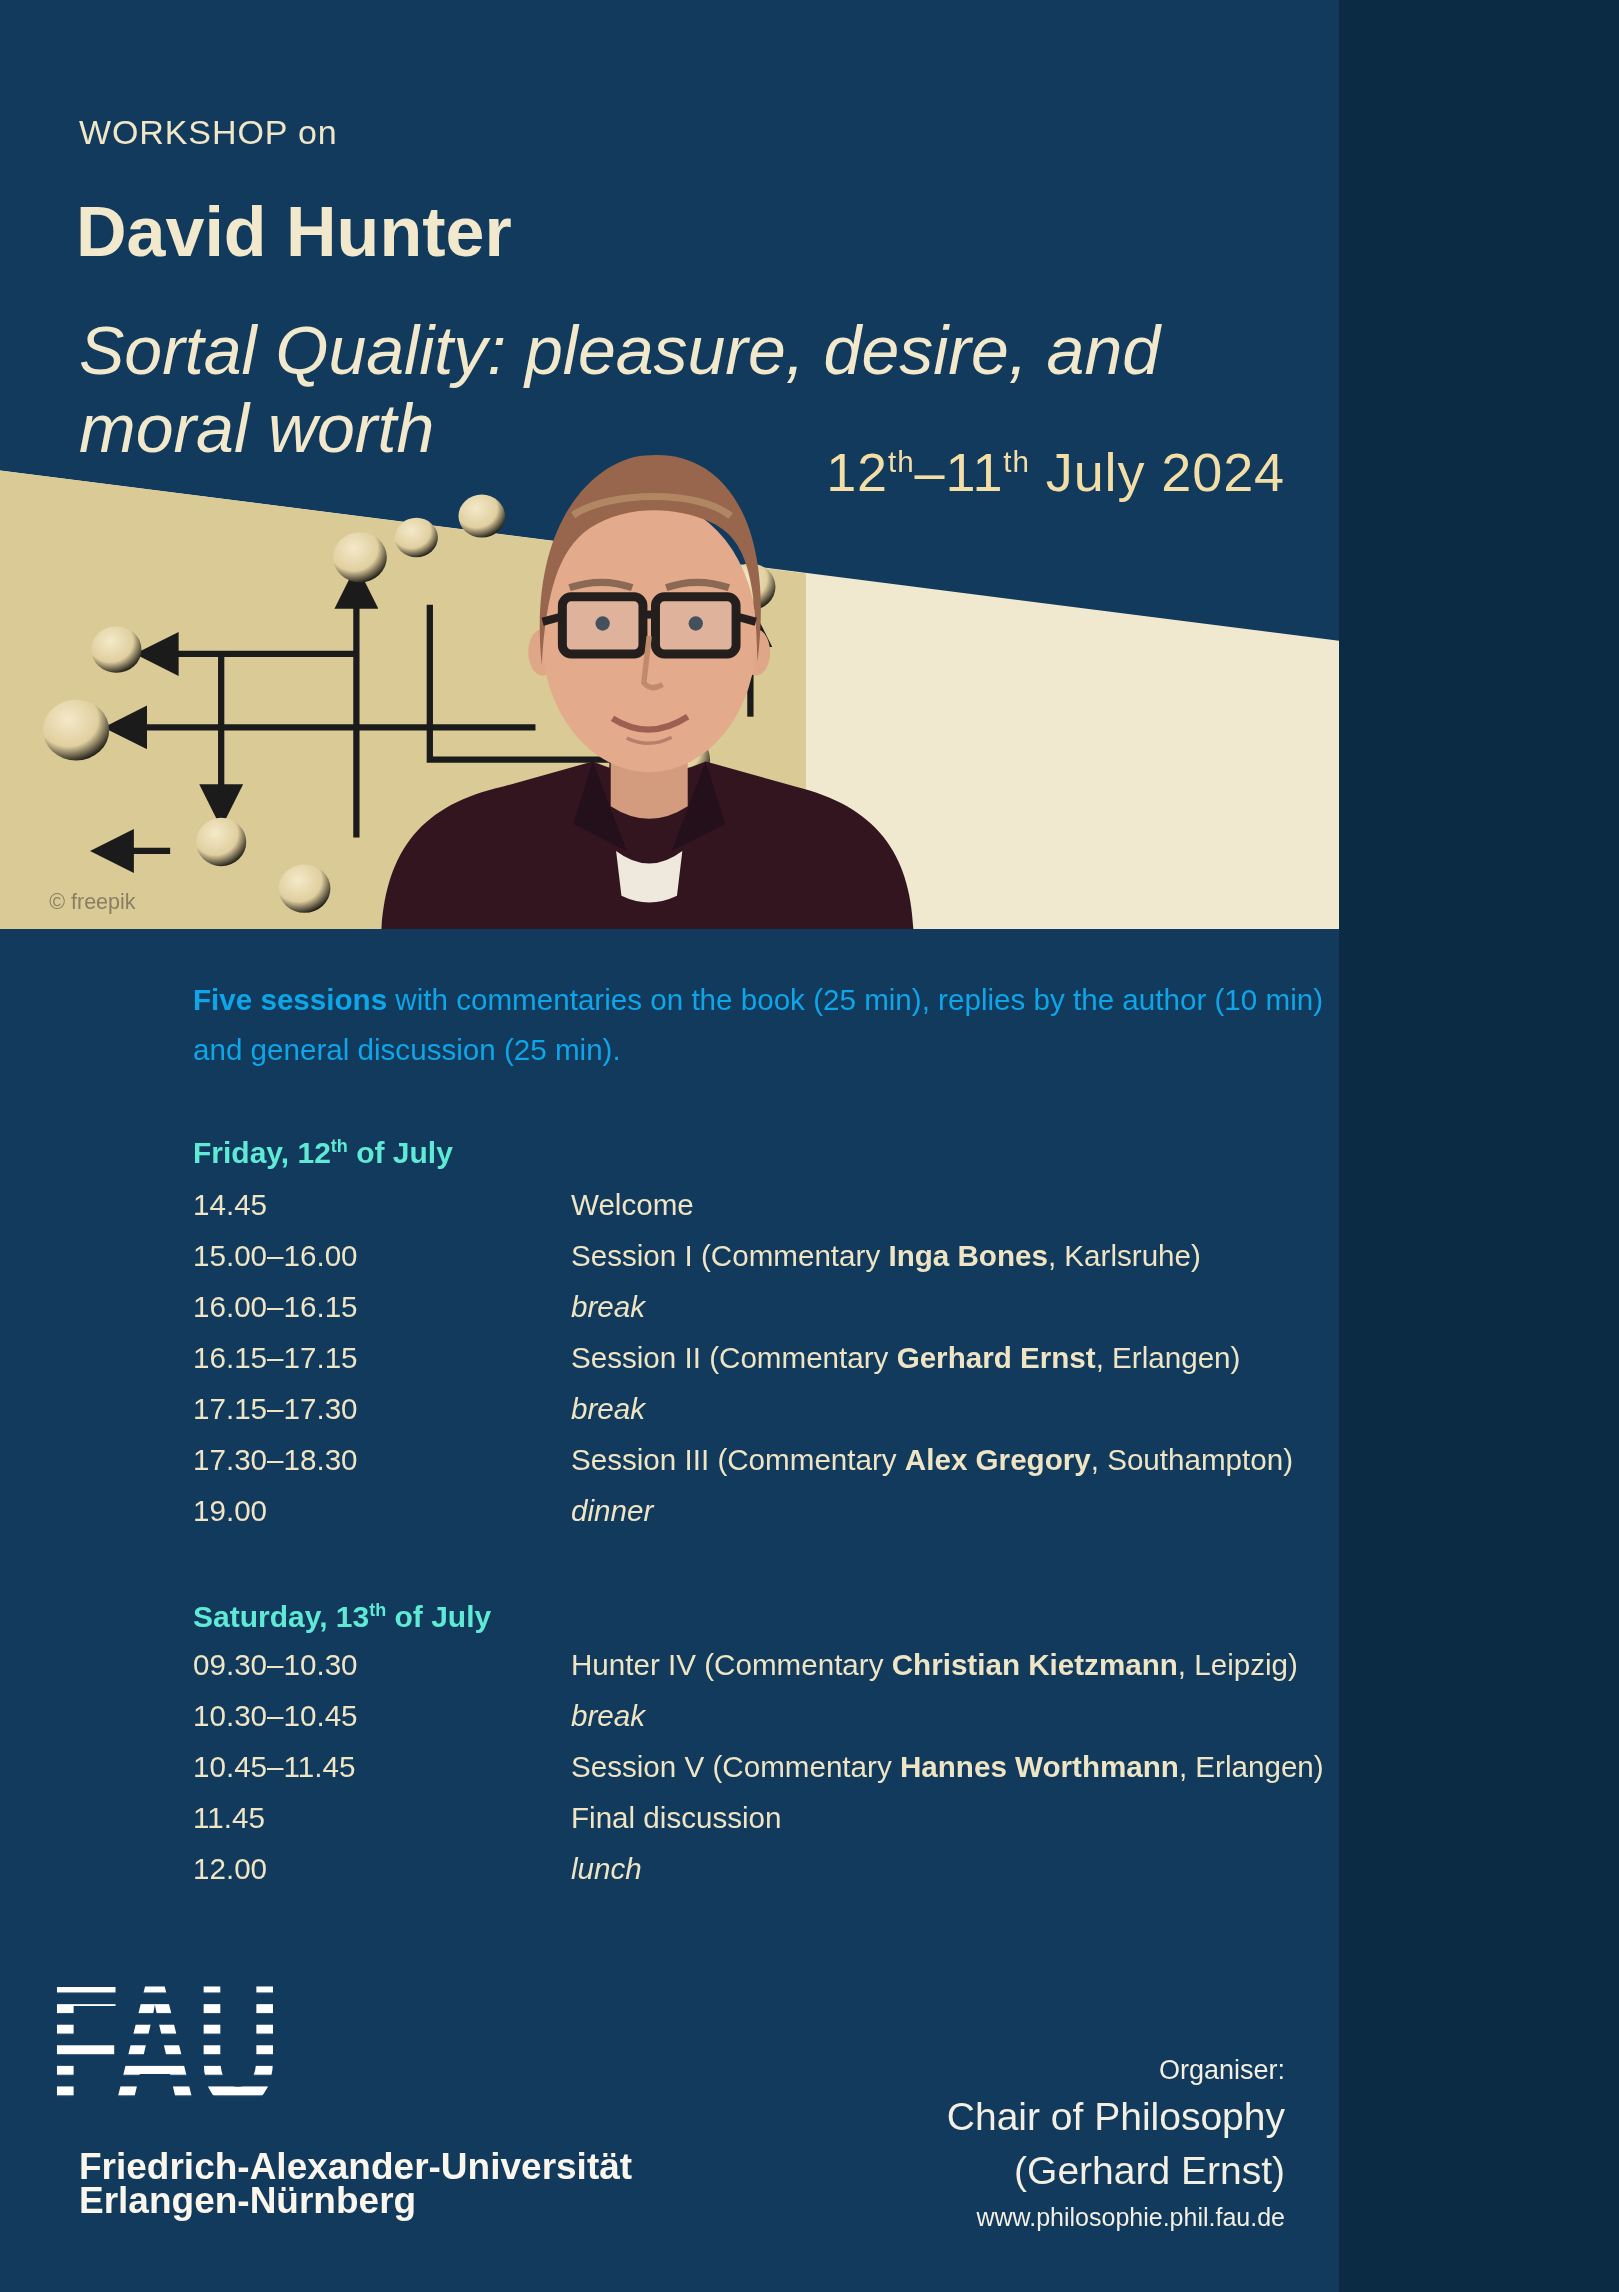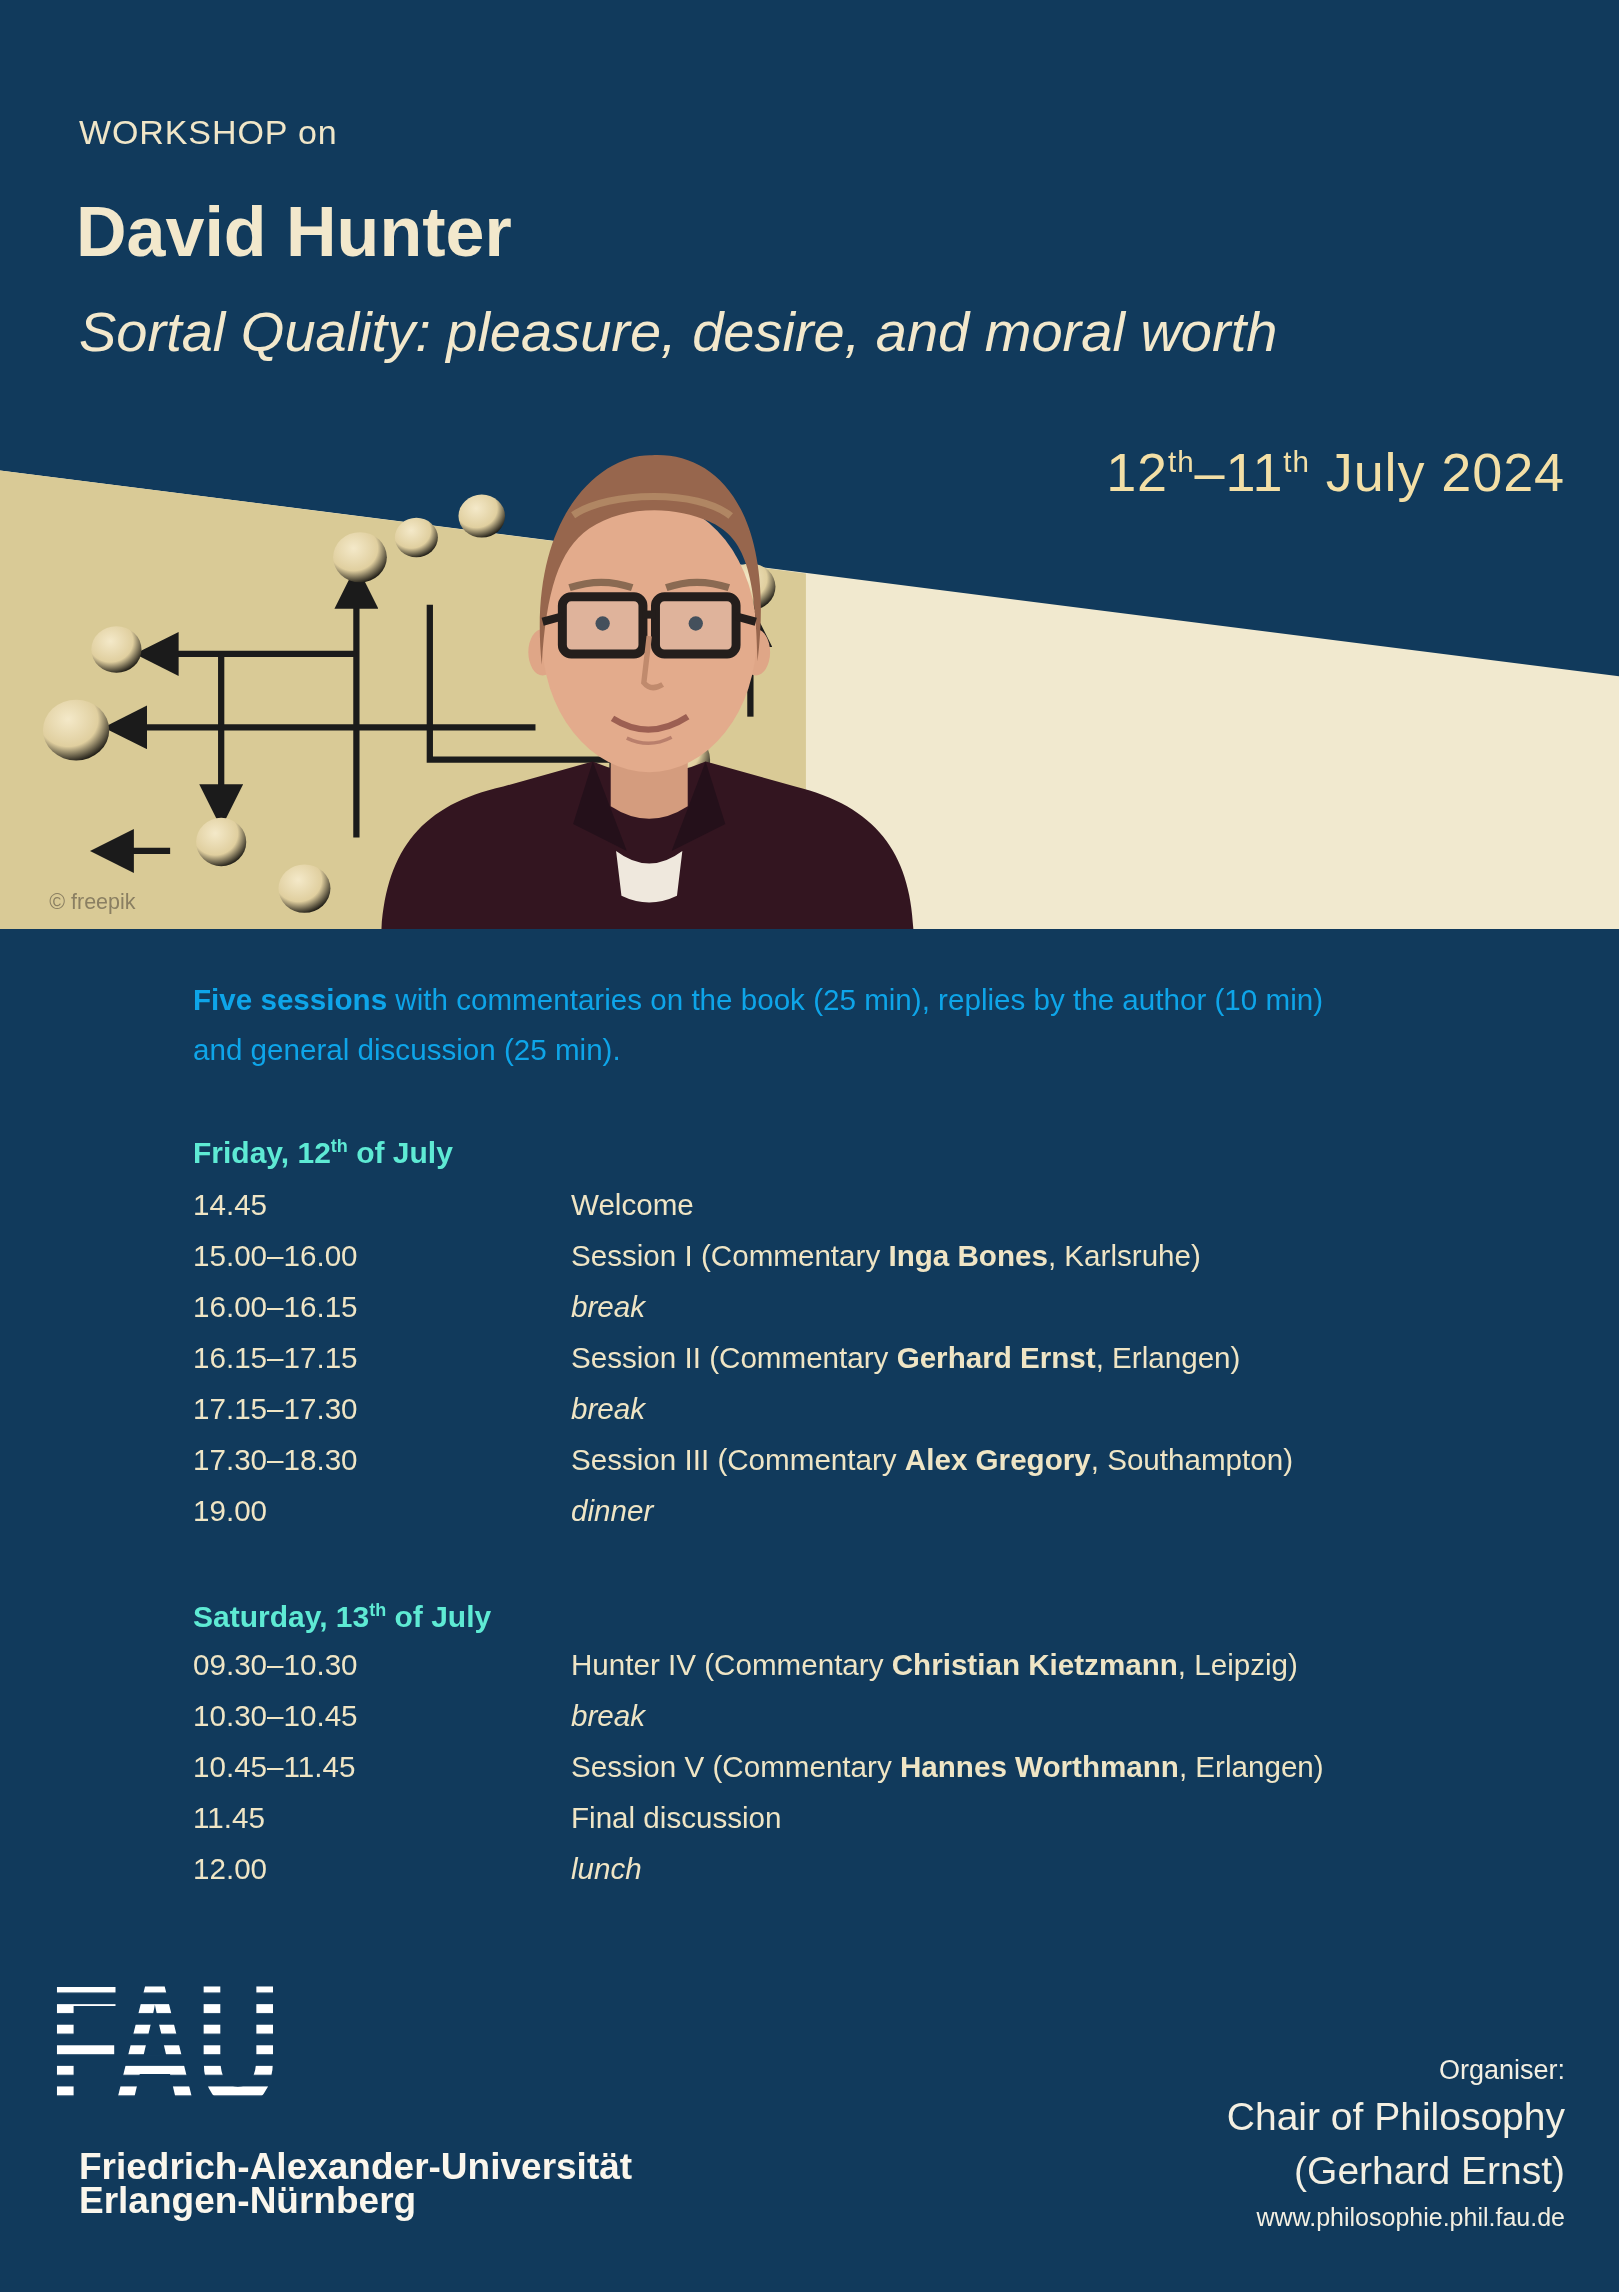--- a/index.html
+++ b/index.html
@@ -1,26 +1,26 @@
 <!DOCTYPE html>
 <html style="font-size:14.3px"><head>
 <meta charset="utf-8">
 <style>
   html,body{margin:0;padding:0;background:#0b2b44;}
   .poster{
-    position:relative;width:1619px;height:2293px;overflow:hidden;
+    position:relative;width:1339px;height:2293px;overflow:hidden;
     background:#113a5c;
     font-family:"Liberation Sans","DejaVu Sans",sans-serif;
     color:#f0e6c8;
   }
   .abs{position:absolute;}
   
   .kicker{left:79px;top:113px;font-size:34px;letter-spacing:0.9px;color:#f0e6c8;}
   .speaker{left:76px;top:192px;font-size:70px;font-weight:bold;color:#f2e8cc;}
-  .subtitle{left:79px;top:299px;font-size:56px;font-style:italic;color:#f2e8cc;}
+  .subtitle{left:79px;top:311px;font-size:68px;font-style:italic;color:#f2e8cc;}
   
   .dateblock{right:54px;top:441px;text-align:right;}
   .dateline{font-size:54px;color:#f3dfa6;letter-spacing:0.9px;}
   .dateline sup{font-size:29.6px;}
   .venue{font-size:28px;color:#efe5c5;margin-top:12.5px;}
   
   .bandsvg{left:0;top:430px;}
   
   .intro{left:193px;top:975px;font-size:29.6px;line-height:50px;color:#0ea5e9;}
   .intro b{font-weight:bold;}

